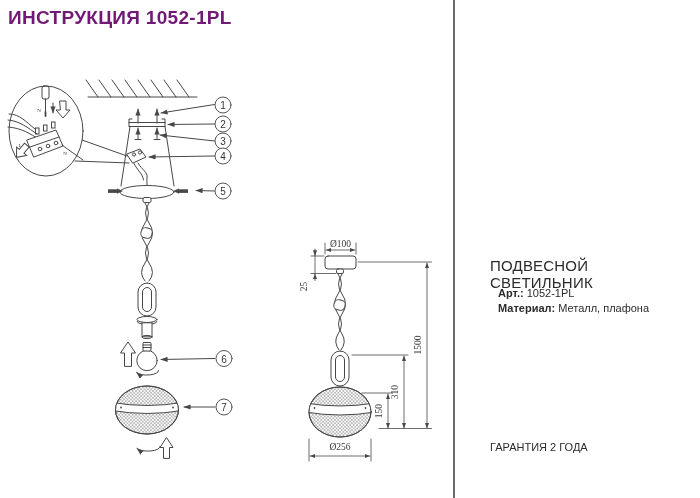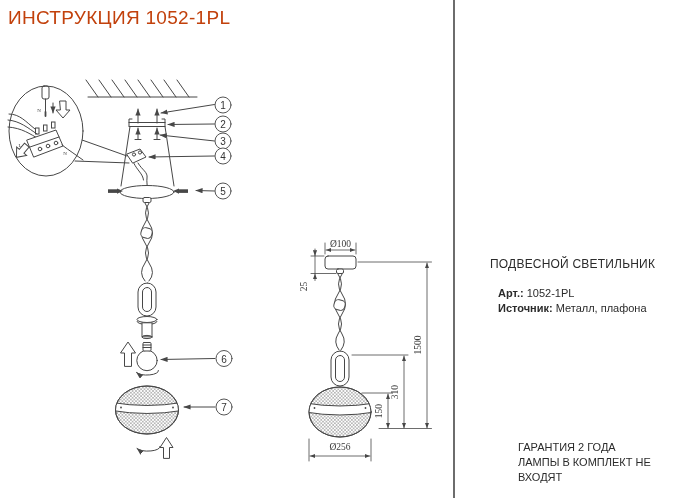--- a/index.html
+++ b/index.html
@@ -1,24 +1,24 @@
 <!DOCTYPE html>
 <html><head>
 <meta charset="utf-8">
 <style>
   html,body{margin:0;padding:0;background:#fff;}
   #page{position:relative;width:700px;height:498px;background:#fff;overflow:hidden;
         font-family:"Liberation Sans",sans-serif;color:#262626;}
-  .title{position:absolute;left:8px;top:7px;font-size:19px;font-weight:400;
-         letter-spacing:.3px;color:#c2410c;}
+  .title{position:absolute;left:8px;top:7px;font-size:19px;font-weight:700;
+         letter-spacing:.3px;color:#701a75;}
   .rightpanel{position:absolute;left:490px;top:0;width:196px;}
-  .ptype{position:absolute;left:0;top:257px;font-size:12px;letter-spacing:.2px;color:#2b2b2b;}
+  .ptype{position:absolute;left:0;top:257px;font-size:15px;letter-spacing:.2px;color:#2b2b2b;}
   .specs{position:absolute;left:8px;top:286px;font-size:11px;line-height:15px;color:#2b2b2b;}
   .spec-row .lbl{font-weight:700;margin-right:3px;}
-  .warranty{position:absolute;left:0;top:440px;font-size:11px;line-height:15px;color:#2b2b2b;margin-left:28px;}
+  .warranty{position:absolute;left:0;top:440px;font-size:11px;line-height:15px;color:#2b2b2b;}
   svg{position:absolute;left:0;top:0;}
   svg text{font-family:"Liberation Serif",serif;fill:#3a3a3a;}
   svg text.co{font-family:"Liberation Sans",sans-serif;font-size:10px;fill:#333;}
   .dimtxt{font-size:9.5px;}
   .wire{font-size:5px;}
 </style>
 </head>
 <body>
 
 <div id="page">
@@ -265,21 +265,20 @@
       <text class="dimtxt" x="340" y="450">Ø256</text>
     </g>
   </svg>
 
   <div class="title">ИНСТРУКЦИЯ 1052-1PL</div>
 
   <div class="rightpanel">
     <div class="ptype">ПОДВЕСНОЙ СВЕТИЛЬНИК</div>
     <div class="specs">
       <div class="spec-row"><span class="lbl">Арт.:</span><span class="val">1052-1PL</span></div>
-      <div class="spec-row"><span class="lbl">Источник:</span><span class="val">Металл, плафона</span></div>
+      <div class="spec-row"><span class="lbl">Материал:</span><span class="val">Металл, плафона</span></div>
     </div>
     <div class="warranty">
       <div>ГАРАНТИЯ 2 ГОДА</div>
-      <div>ЛАМПЫ В КОМПЛЕКТ НЕ ВХОДЯТ</div>
     </div>
   </div>
 
 </div>
 
 </body></html>

